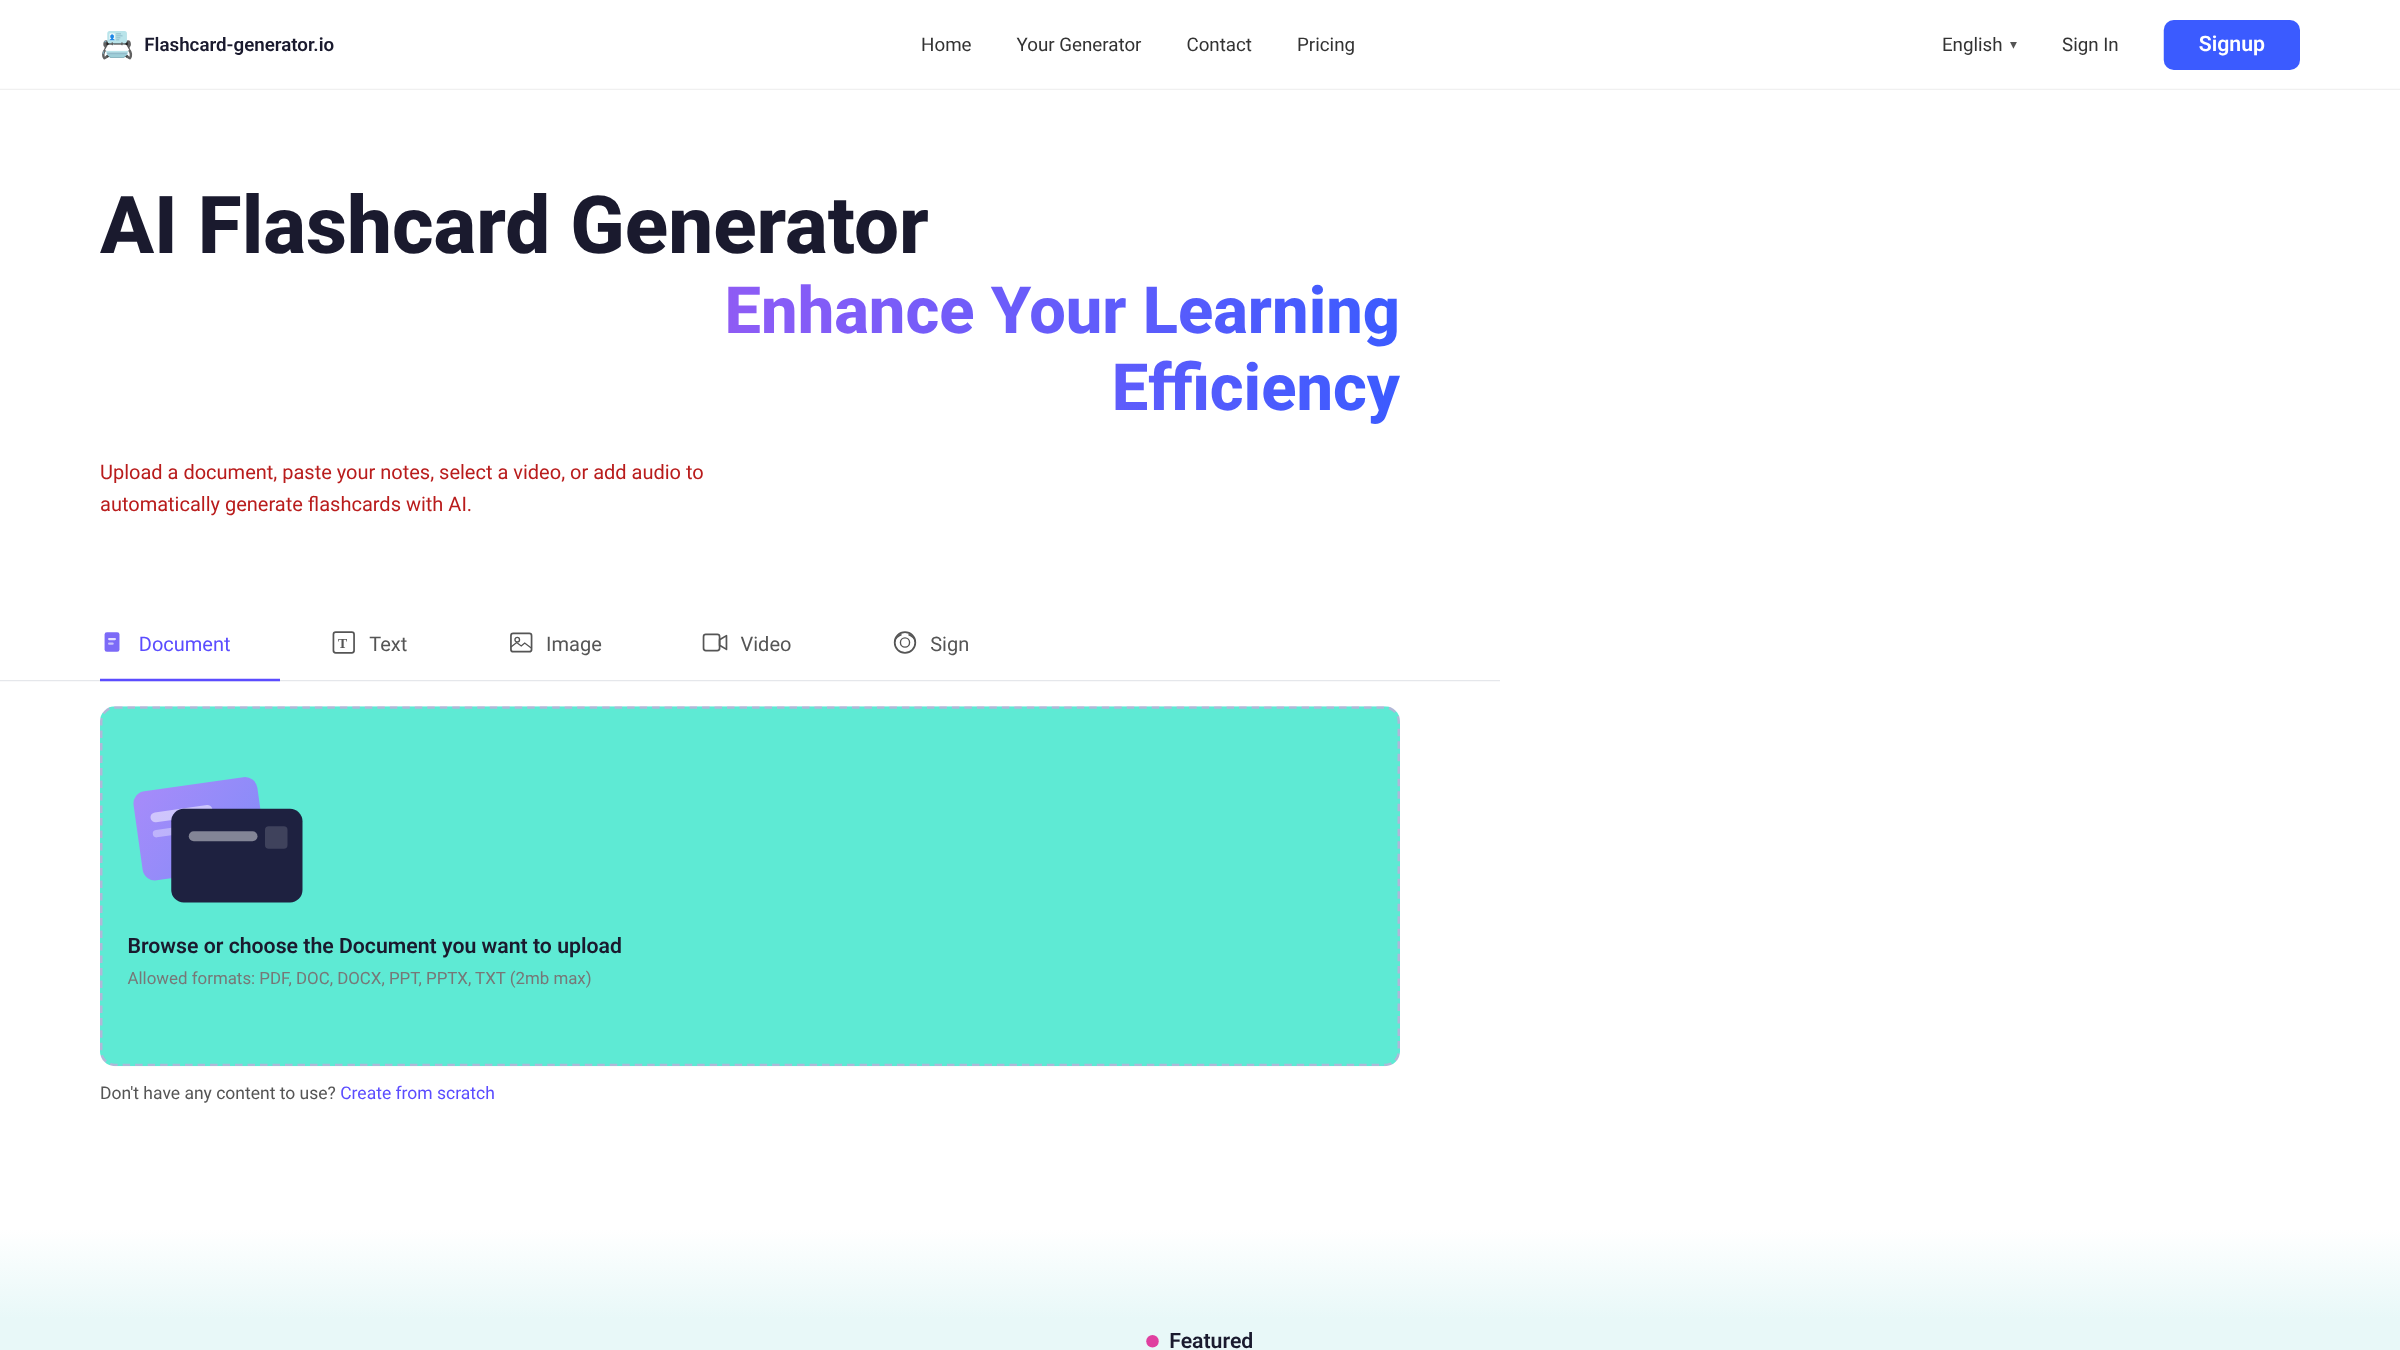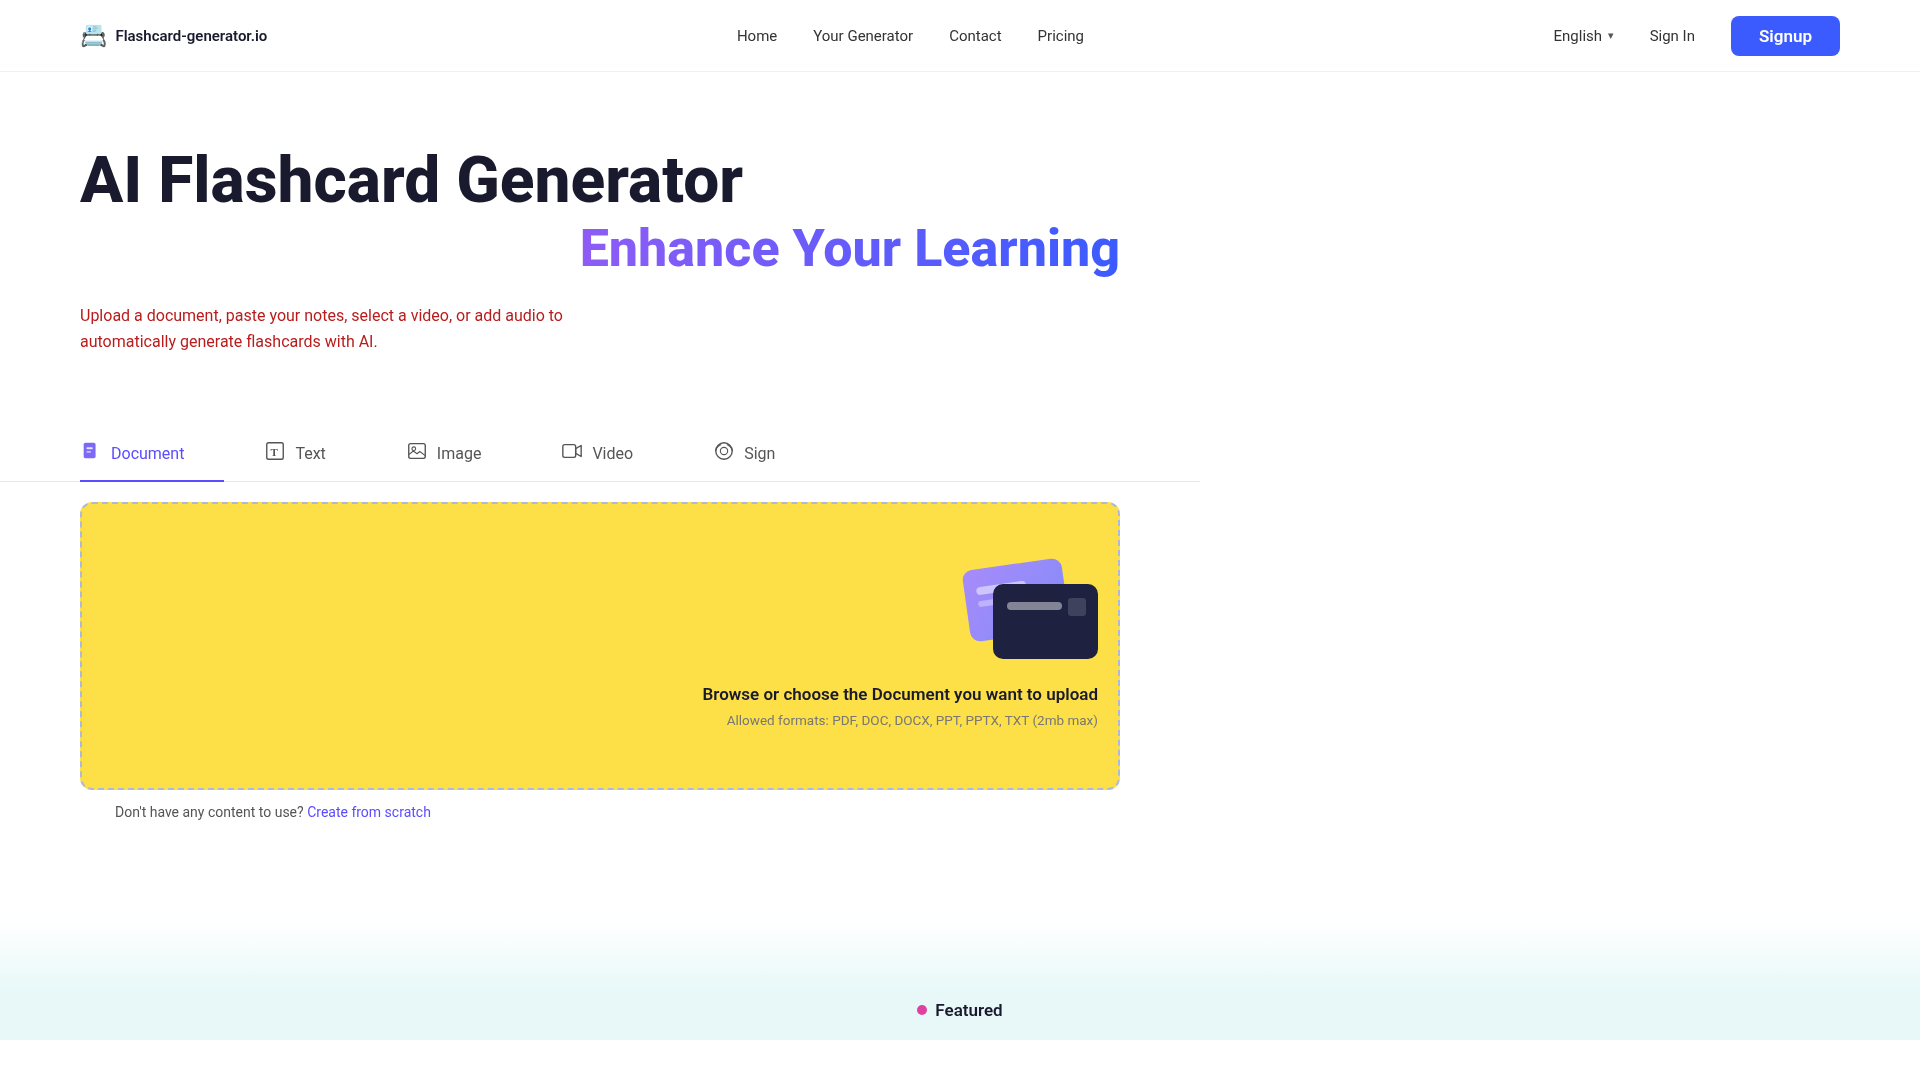--- a/index.html
+++ b/index.html
@@ -89,24 +89,24 @@
 
     
     .upload-section {
       padding: 0 80px;
       margin-top: 20px;
       max-width: 1200px;
     }
     .upload-dropzone {
       border: 2px dashed #b0b8d8;
       border-radius: 12px;
-      background: #fde047;
+      background: #5eead4;
       display: flex;
       flex-direction: column;
-      align-items: flex-end;
+      align-items: flex-start;
       justify-content: center;
       padding: 60px 20px;
       cursor: pointer;
       min-height: 220px;
     }
     .upload-illustration {
       margin-bottom: 20px;
       position: relative;
       width: 140px;
       height: 100px;
@@ -181,21 +181,20 @@
     .upload-subtitle {
       font-size: 13.5px;
       color: #777;
     }
 
     
     .scratch-link-row {
       padding: 14px 80px 0 80px;
       font-size: 14px;
       color: #555;
-      margin-left: 35px;
     }
     .scratch-link { color: #5b4cff; text-decoration: none; cursor: pointer; }
 
     
     .featured-section {
       margin-top: 100px;
       background: linear-gradient(180deg, #fff 0%, #e8f8f8 60%);
       min-height: 120px;
       display: flex;
       flex-direction: column;
@@ -240,20 +239,21 @@
     </div>
     <button class="signin-btn">Sign In</button>
     <button class="signup-btn">Signup</button>
   </div>
 </nav>
 
 <section class="hero">
   <div class="hero-title-black">AI Flashcard Generator</div>
   <div class="hero-title-gradient">
     <span>Enhance Your Learning</span><br>
+    <span>Efficiency</span>
   </div>
   <p class="hero-description">Upload a document, paste your notes, select a video, or add audio to automatically generate flashcards with AI.</p>
 </section>
 
 <div class="tabs-container">
   <div class="tabs">
     <div class="tab active">
       <span>
         <svg width="22" height="22" viewBox="0 0 24 24" fill="none">
           <rect x="4" y="3" width="13" height="17" rx="2" fill="#7c6af7"></rect>

